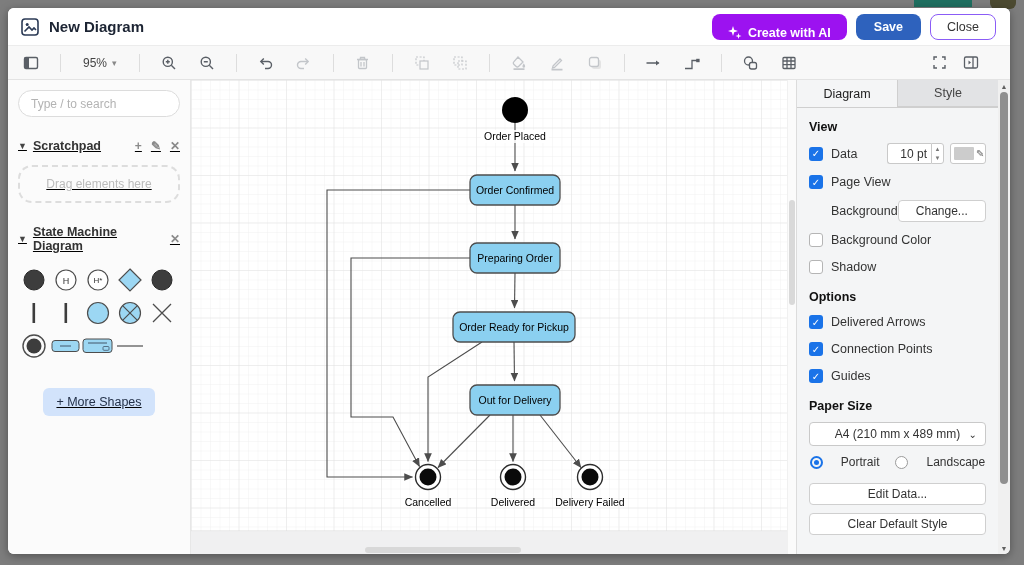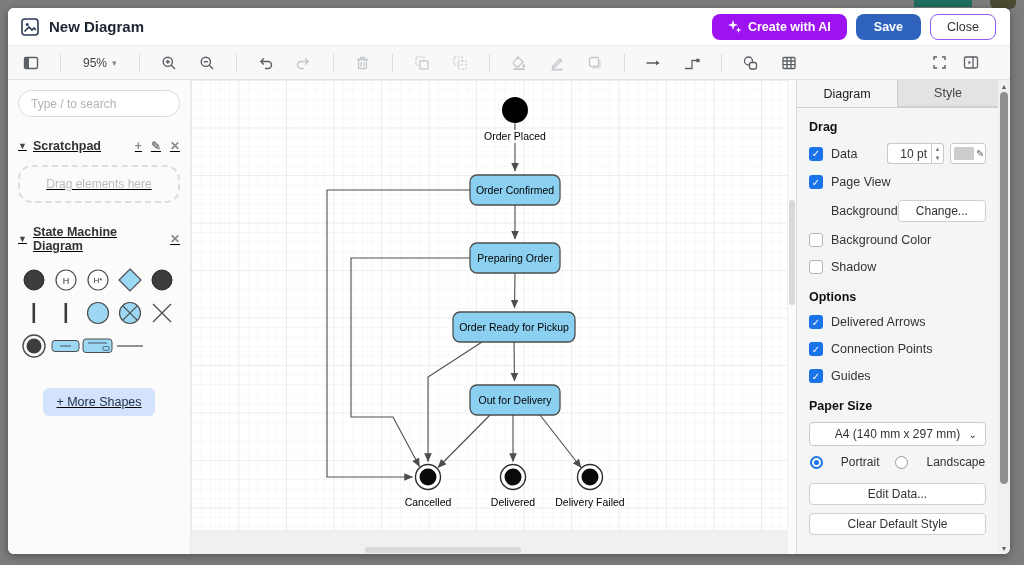--- a/index.html
+++ b/index.html
@@ -8,21 +8,21 @@
   .accent-teal { position:absolute; top:0; right:52px; width:58px; height:7px; background:#1f6f60; }
   .accent-olive { position:absolute; top:0; right:8px; width:26px; height:9px; border-radius:0 0 6px 6px; background:#4c4a31; }
   .window { position:relative; width:1002px; height:546px; background:#fff; border-radius:6px; overflow:hidden; display:flex; flex-direction:column; box-shadow:0 2px 10px rgba(0,0,0,.35); }
 
   
   .header { height:38px; background:#fff; display:flex; align-items:center; padding:0 14px 0 12px; border-bottom:1px solid #ececec; flex:0 0 auto; }
   .title-icon { width:20px; height:20px; margin-right:9px; }
   .title { font-size:15px; font-weight:bold; color:#1c2433; }
   .header-actions { margin-left:auto; display:flex; gap:9px; align-items:center; }
   .btn { height:26px; border-radius:8px; font-size:12.5px; display:flex; align-items:center; justify-content:center; cursor:pointer; padding:0 14px; }
-  .btn-ai { background:var(--purple,#9c12f0); color:#fff; font-weight:bold; gap:6px; padding:0 16px; }
+  .btn-ai { background:var(--purple,#9c12f0); color:#fff; font-weight:bold; gap:6px; padding:0 16px;align-items:flex-end; }
   .btn-save { background:var(--save-blue,#2e62bd); color:#fff; font-weight:bold; padding:0 18px; }
   .btn-close { background:#fff; color:#333; border:1px solid #8b5cf6; padding:0 16px; }
 
   
   .toolbar { height:34px; background:#f8f8f8; border-bottom:1px solid #e3e3e3; display:flex; align-items:center; padding:0 16px 0 10px; gap:12px; flex:0 0 auto; }
   .tool { width:26px; height:24px; display:flex; align-items:center; justify-content:center; border-radius:4px; color:#5a5f66; }
   .tool svg { display:block; }
   .tool.disabled { color:#c3c6ca; }
   .tsep { width:1px; height:18px; background:#ddd; margin:0 4px; }
   .zoom-box { display:flex; align-items:center; gap:5px; font-size:12px; color:#444; padding:0 6px; height:24px; border-radius:4px; }
@@ -425,21 +425,21 @@
         <div class="thumb"></div>
       </div>
 
       <div class="panel">
         <div class="tabs">
           <div class="tab active">Diagram</div>
           <div class="tab inactive">Style</div>
         </div>
         <div class="panel-scroll">
 
-          <div class="ptitle">Drag</div>
+          <div class="ptitle">View</div>
 
           <div class="prow">
             <span class="cb on">✓</span>
             <span>Data</span>
             <span class="grid-size">
               <span class="num">10 pt</span>
               <span class="spin">
                   <span>▲</span>
                   <span>▼</span>
                 </span>
@@ -481,21 +481,21 @@
             <span>Connection Points</span>
           </div>
           <div class="prow">
             <span class="cb on">✓</span>
             <span>Guides</span>
           </div>
 
           <div class="ptitle" style="margin-top:14px">Paper Size</div>
 
           <div class="select">
-            <span>A4 (140 mm x 297 mm)</span>
+            <span>A4 (210 mm x 489 mm)</span>
             <span class="chev">⌄</span>
           </div>
 
           <div class="radio-row">
             <span class="radio">
               <span class="rdot on"></span>
               <span>Portrait</span>
             </span>
             <span class="radio">
               <span class="rdot off"></span>

